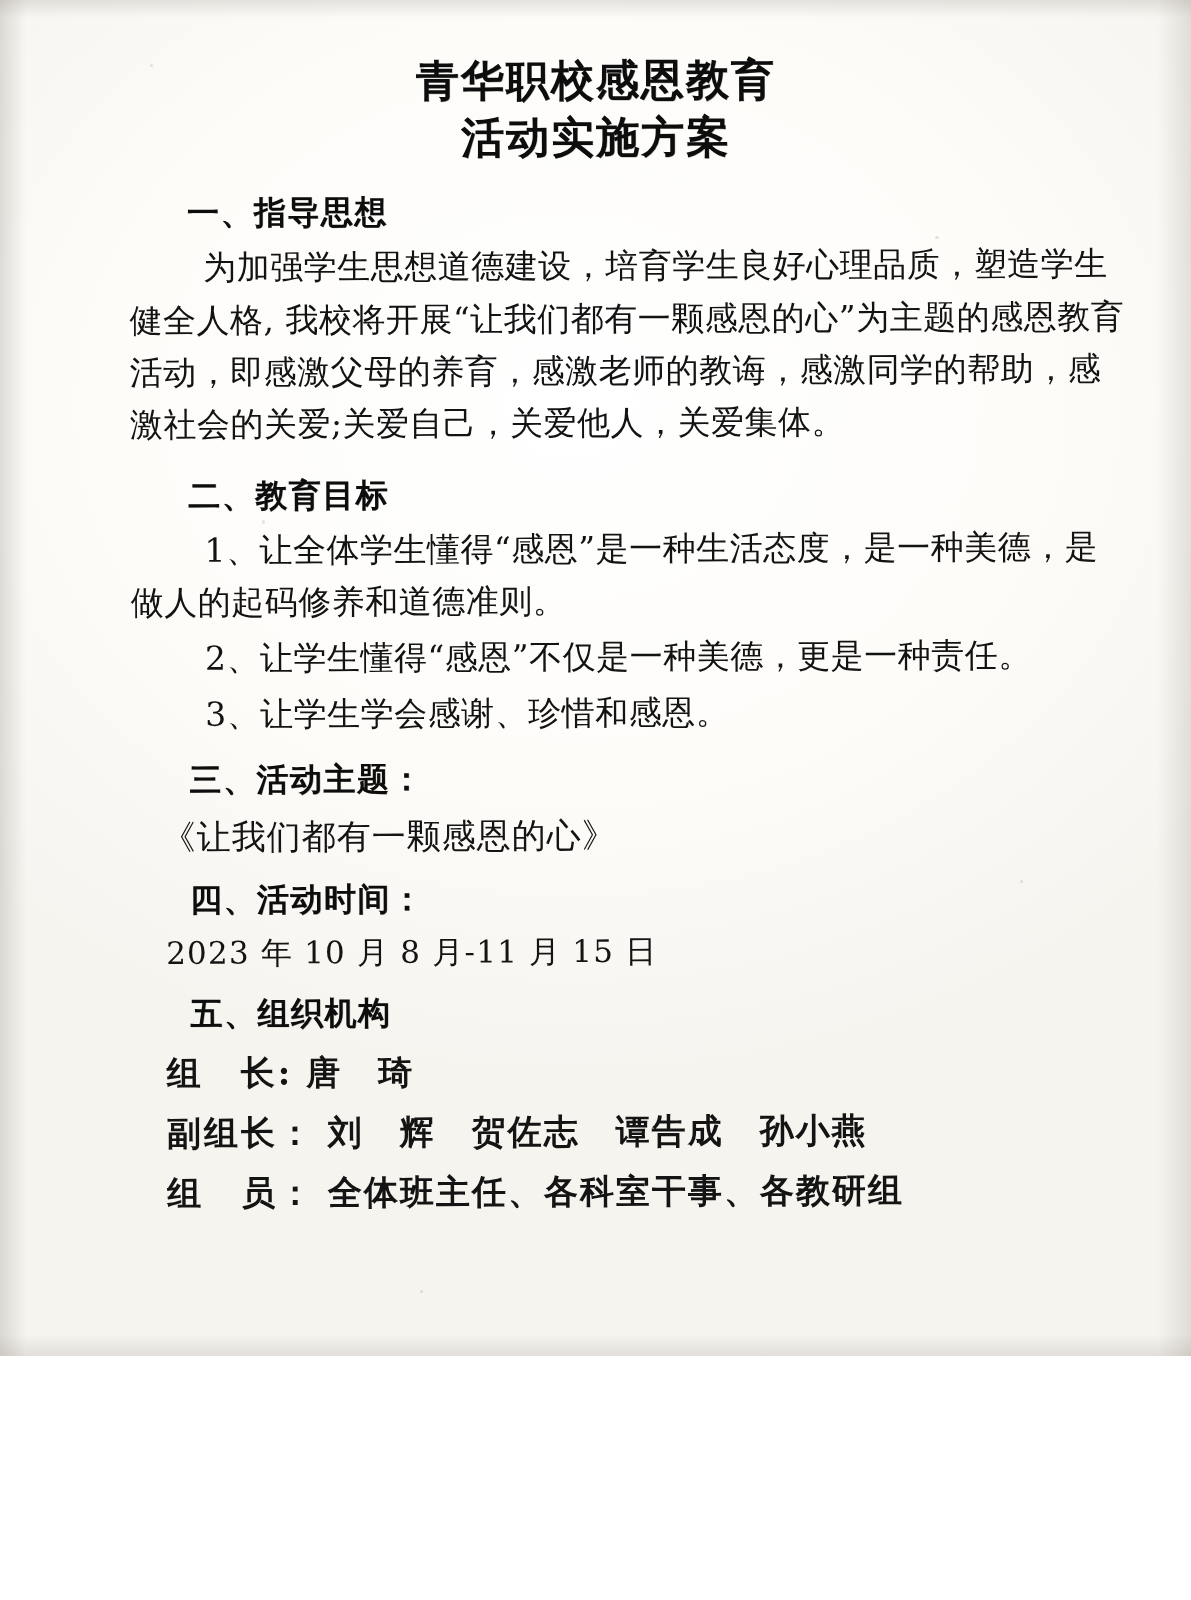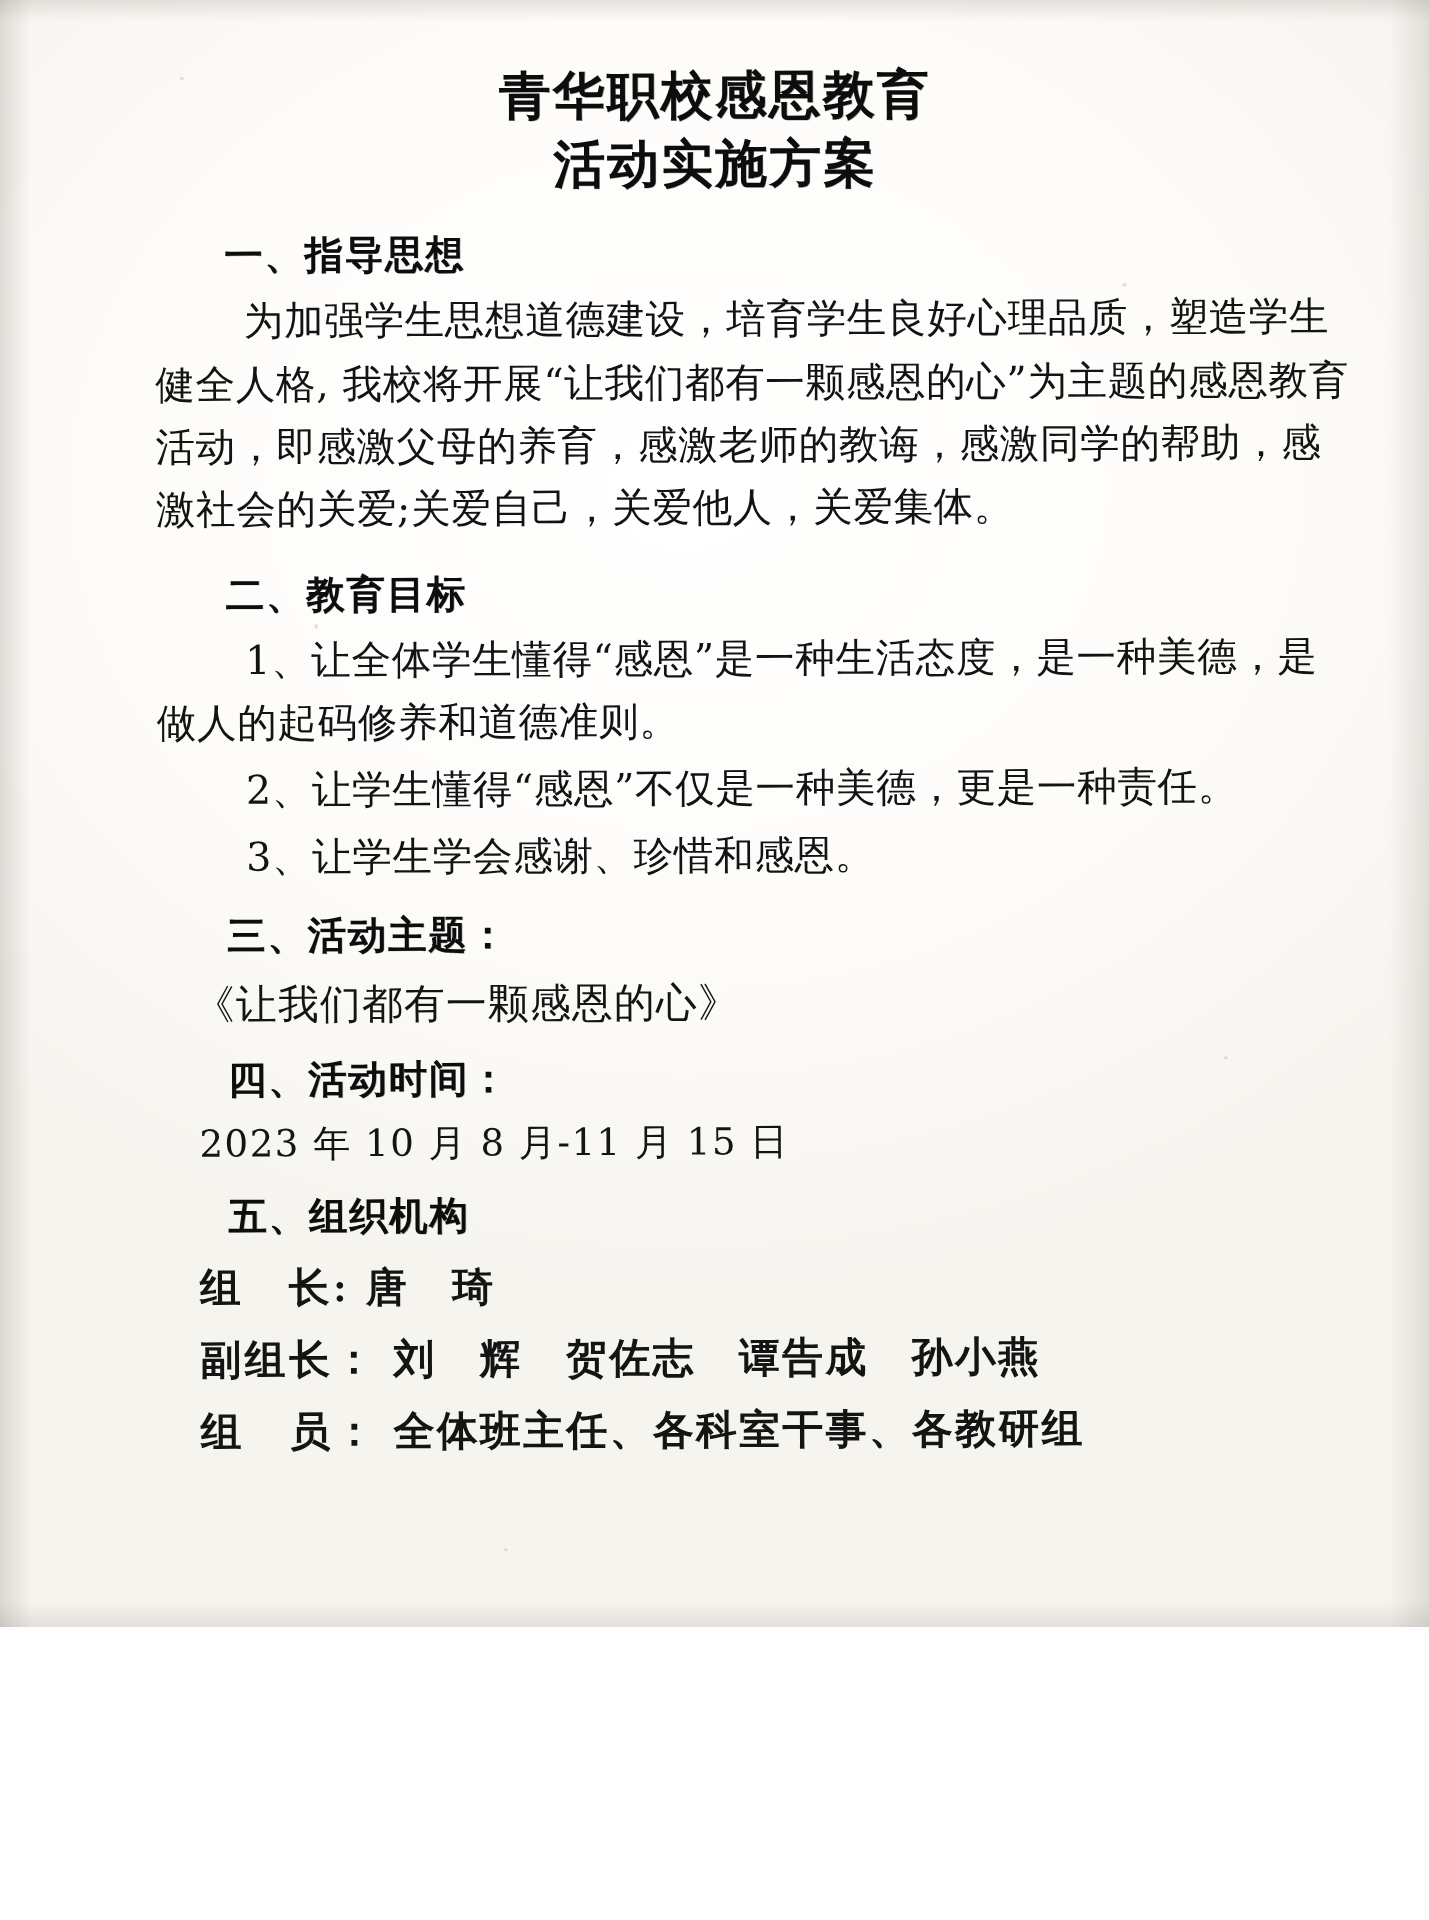--- a/index.html
+++ b/index.html
@@ -111,21 +111,21 @@
     padding-left: 34px;
   }
 
   .org-line {
     font-size: 34px;
     letter-spacing: 1px;
     margin: 14px 0;
     padding-left: 34px;
     font-weight: 600;
   }
-  .org-line .role { letter-spacing: 3px; font-family: Liberation Serif, serif; }
+  .org-line .role { letter-spacing: 3px; }
   .org-line .names { letter-spacing: 2px; }
 
   .theme-line {
     font-size: 34px;
     letter-spacing: 1px;
     margin: 12px 0 6px 0;
     padding-left: 30px;
   }
 
   

